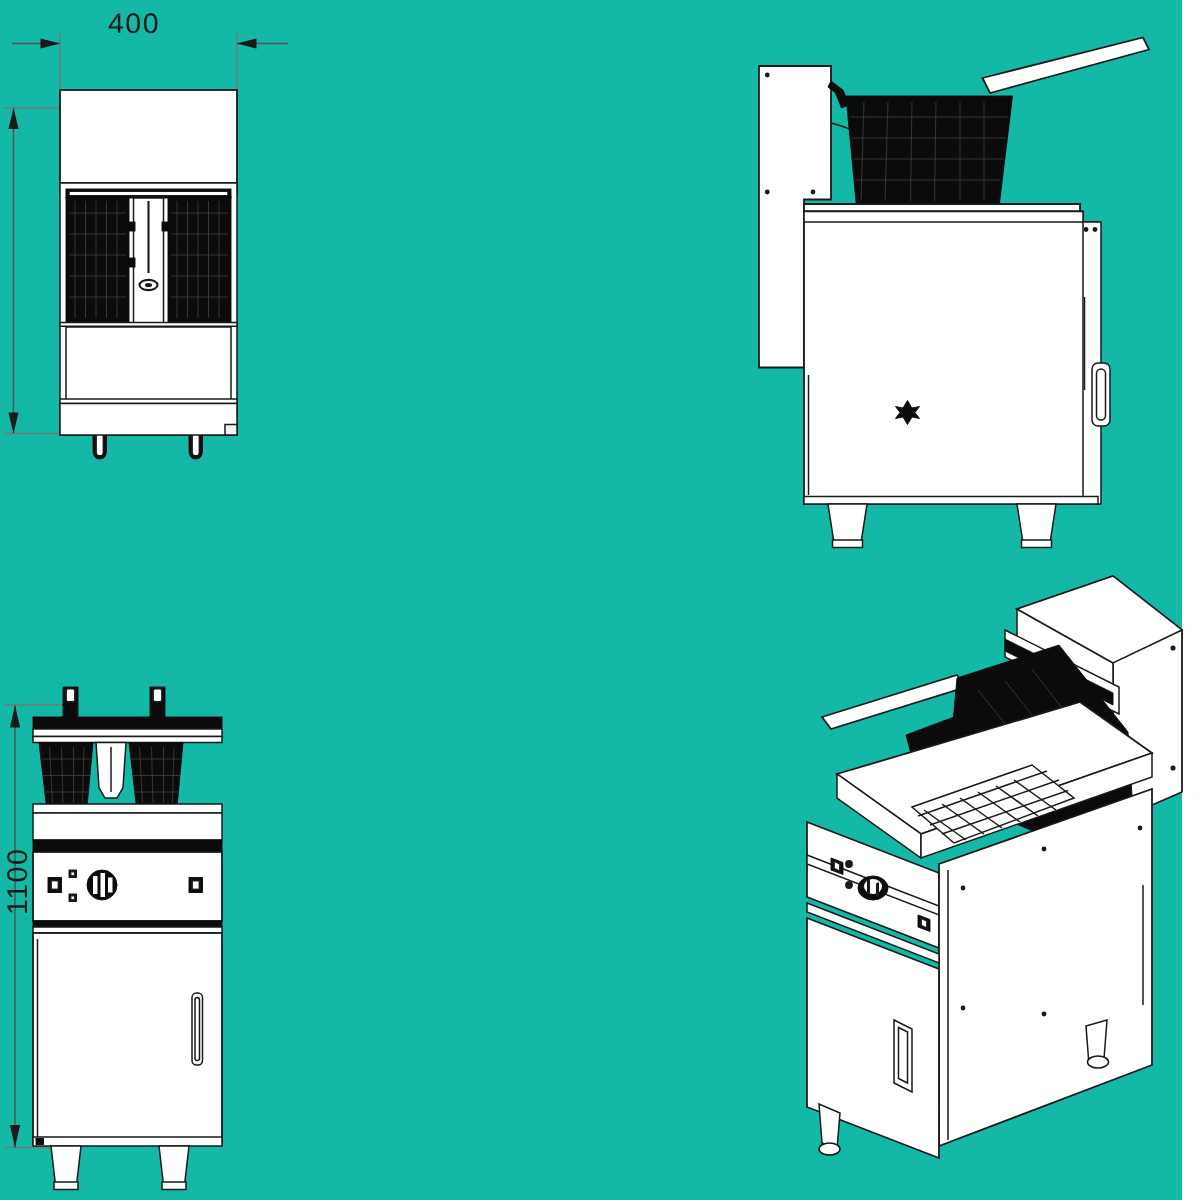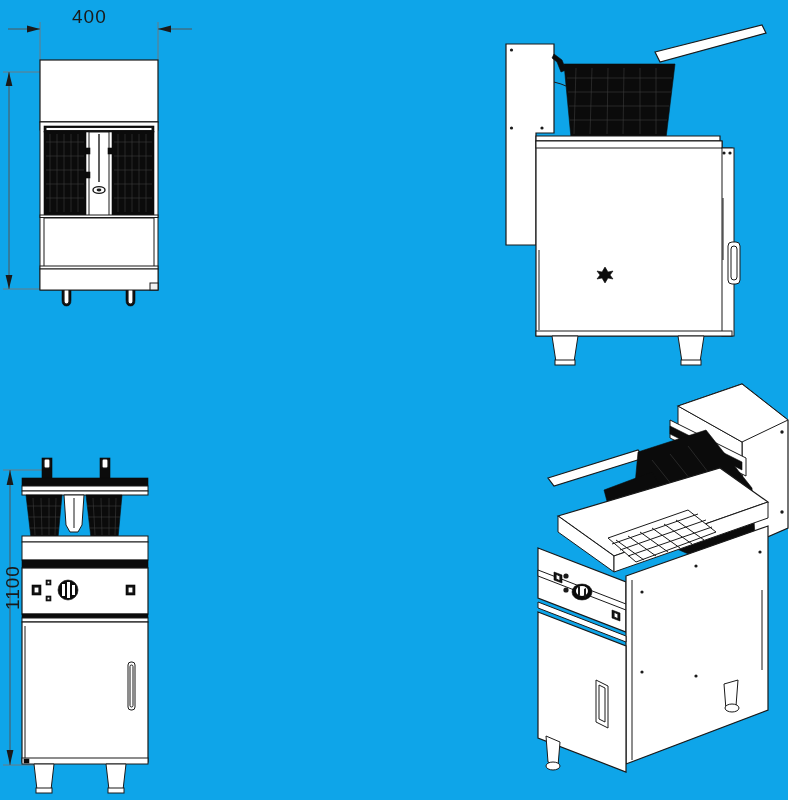--- a/index.html
+++ b/index.html
@@ -1,19 +1,19 @@
 <!DOCTYPE html>
 <html><head>
 <meta charset="utf-8">
 <title>Fryer Technical Drawing</title>
 <style>
   html,body{margin:0;padding:0;background:#ffffff;}
   body{width:800px;height:800px;overflow:hidden;
        font-family:"Liberation Sans",sans-serif;color:#1a1a1a;}
-  #sheet{position:relative;width:788px;height:800px;background:#0ea5e9;}
+  #sheet{position:relative;width:788px;height:800px;background:#14b8a6;}
   .view{position:absolute;}
   .dimtext{position:absolute;font-family:"Liberation Sans",sans-serif;
            font-size:19px;letter-spacing:1px;color:#1a1a1a;white-space:nowrap;}
   .dimtext.vert{transform-origin:left top;transform:rotate(-90deg);}
   svg{display:block;overflow:visible;}
   .ln{stroke:#1a1a1a;fill:none;}
   .thin{stroke-width:1;}
   .med{stroke-width:1.4;}
   .dimline{stroke:#555;stroke-width:1;fill:none;}
   .extline{stroke:#777;stroke-width:0.9;fill:none;}

